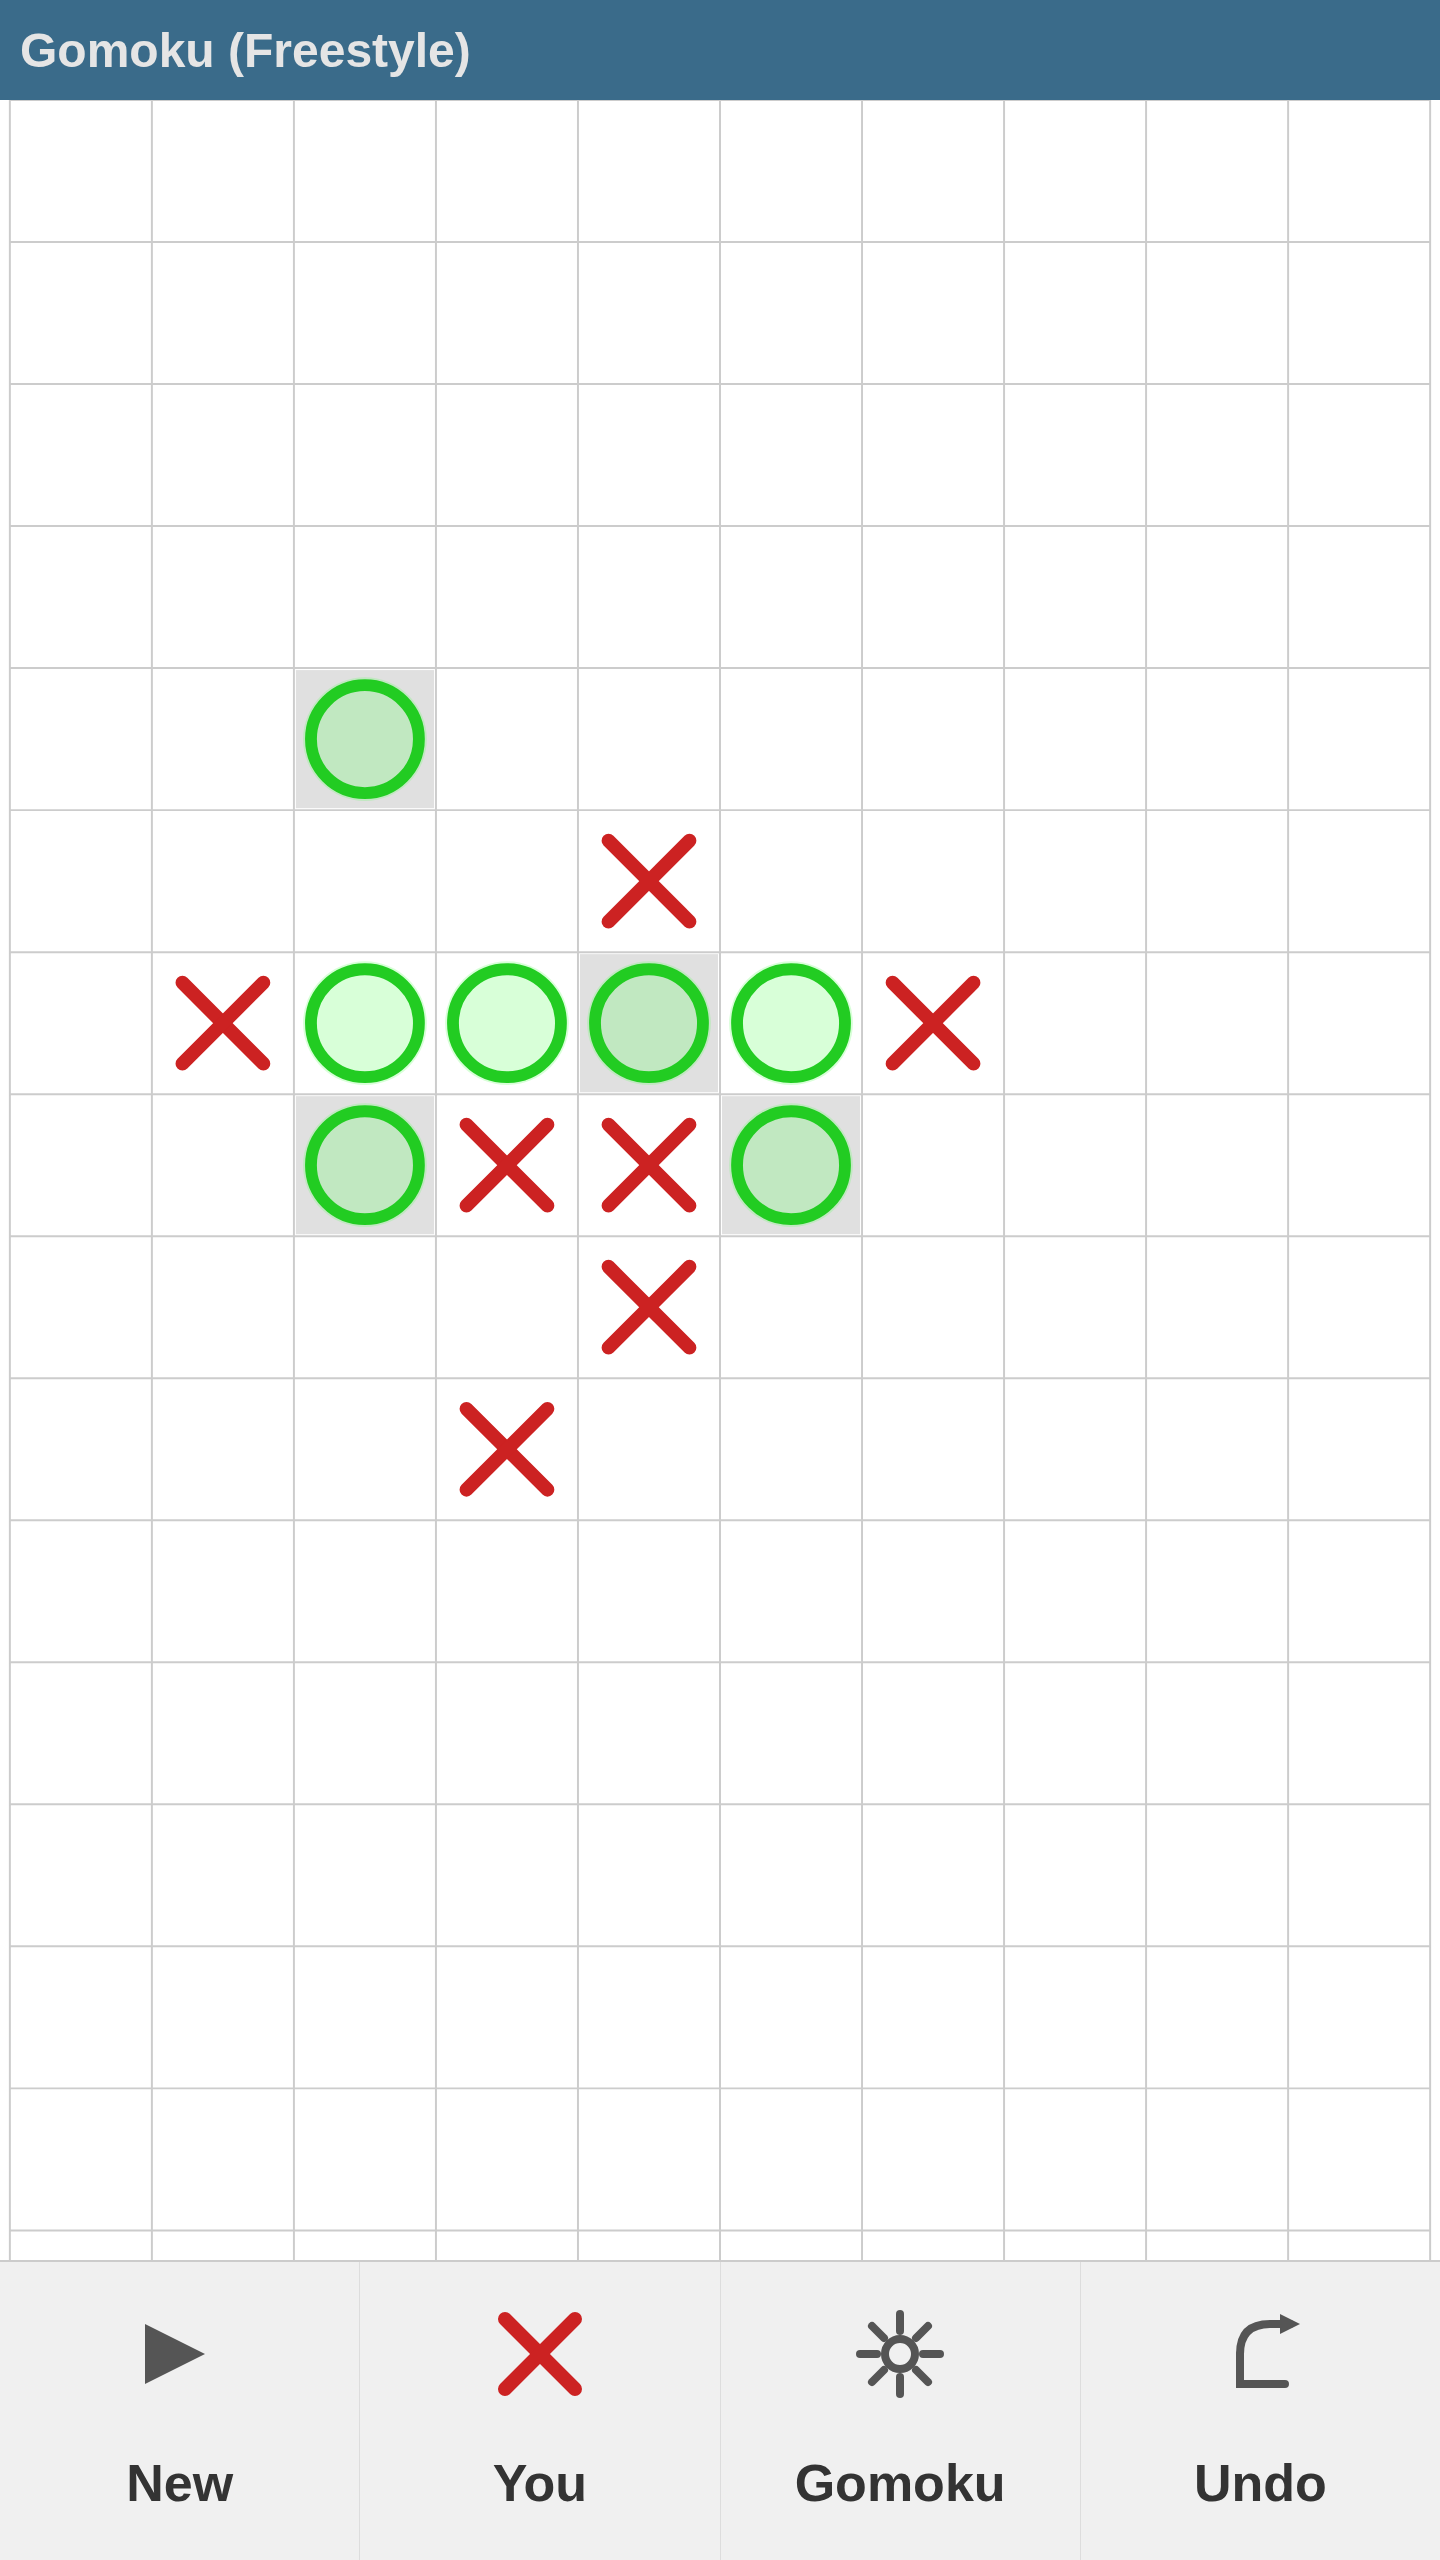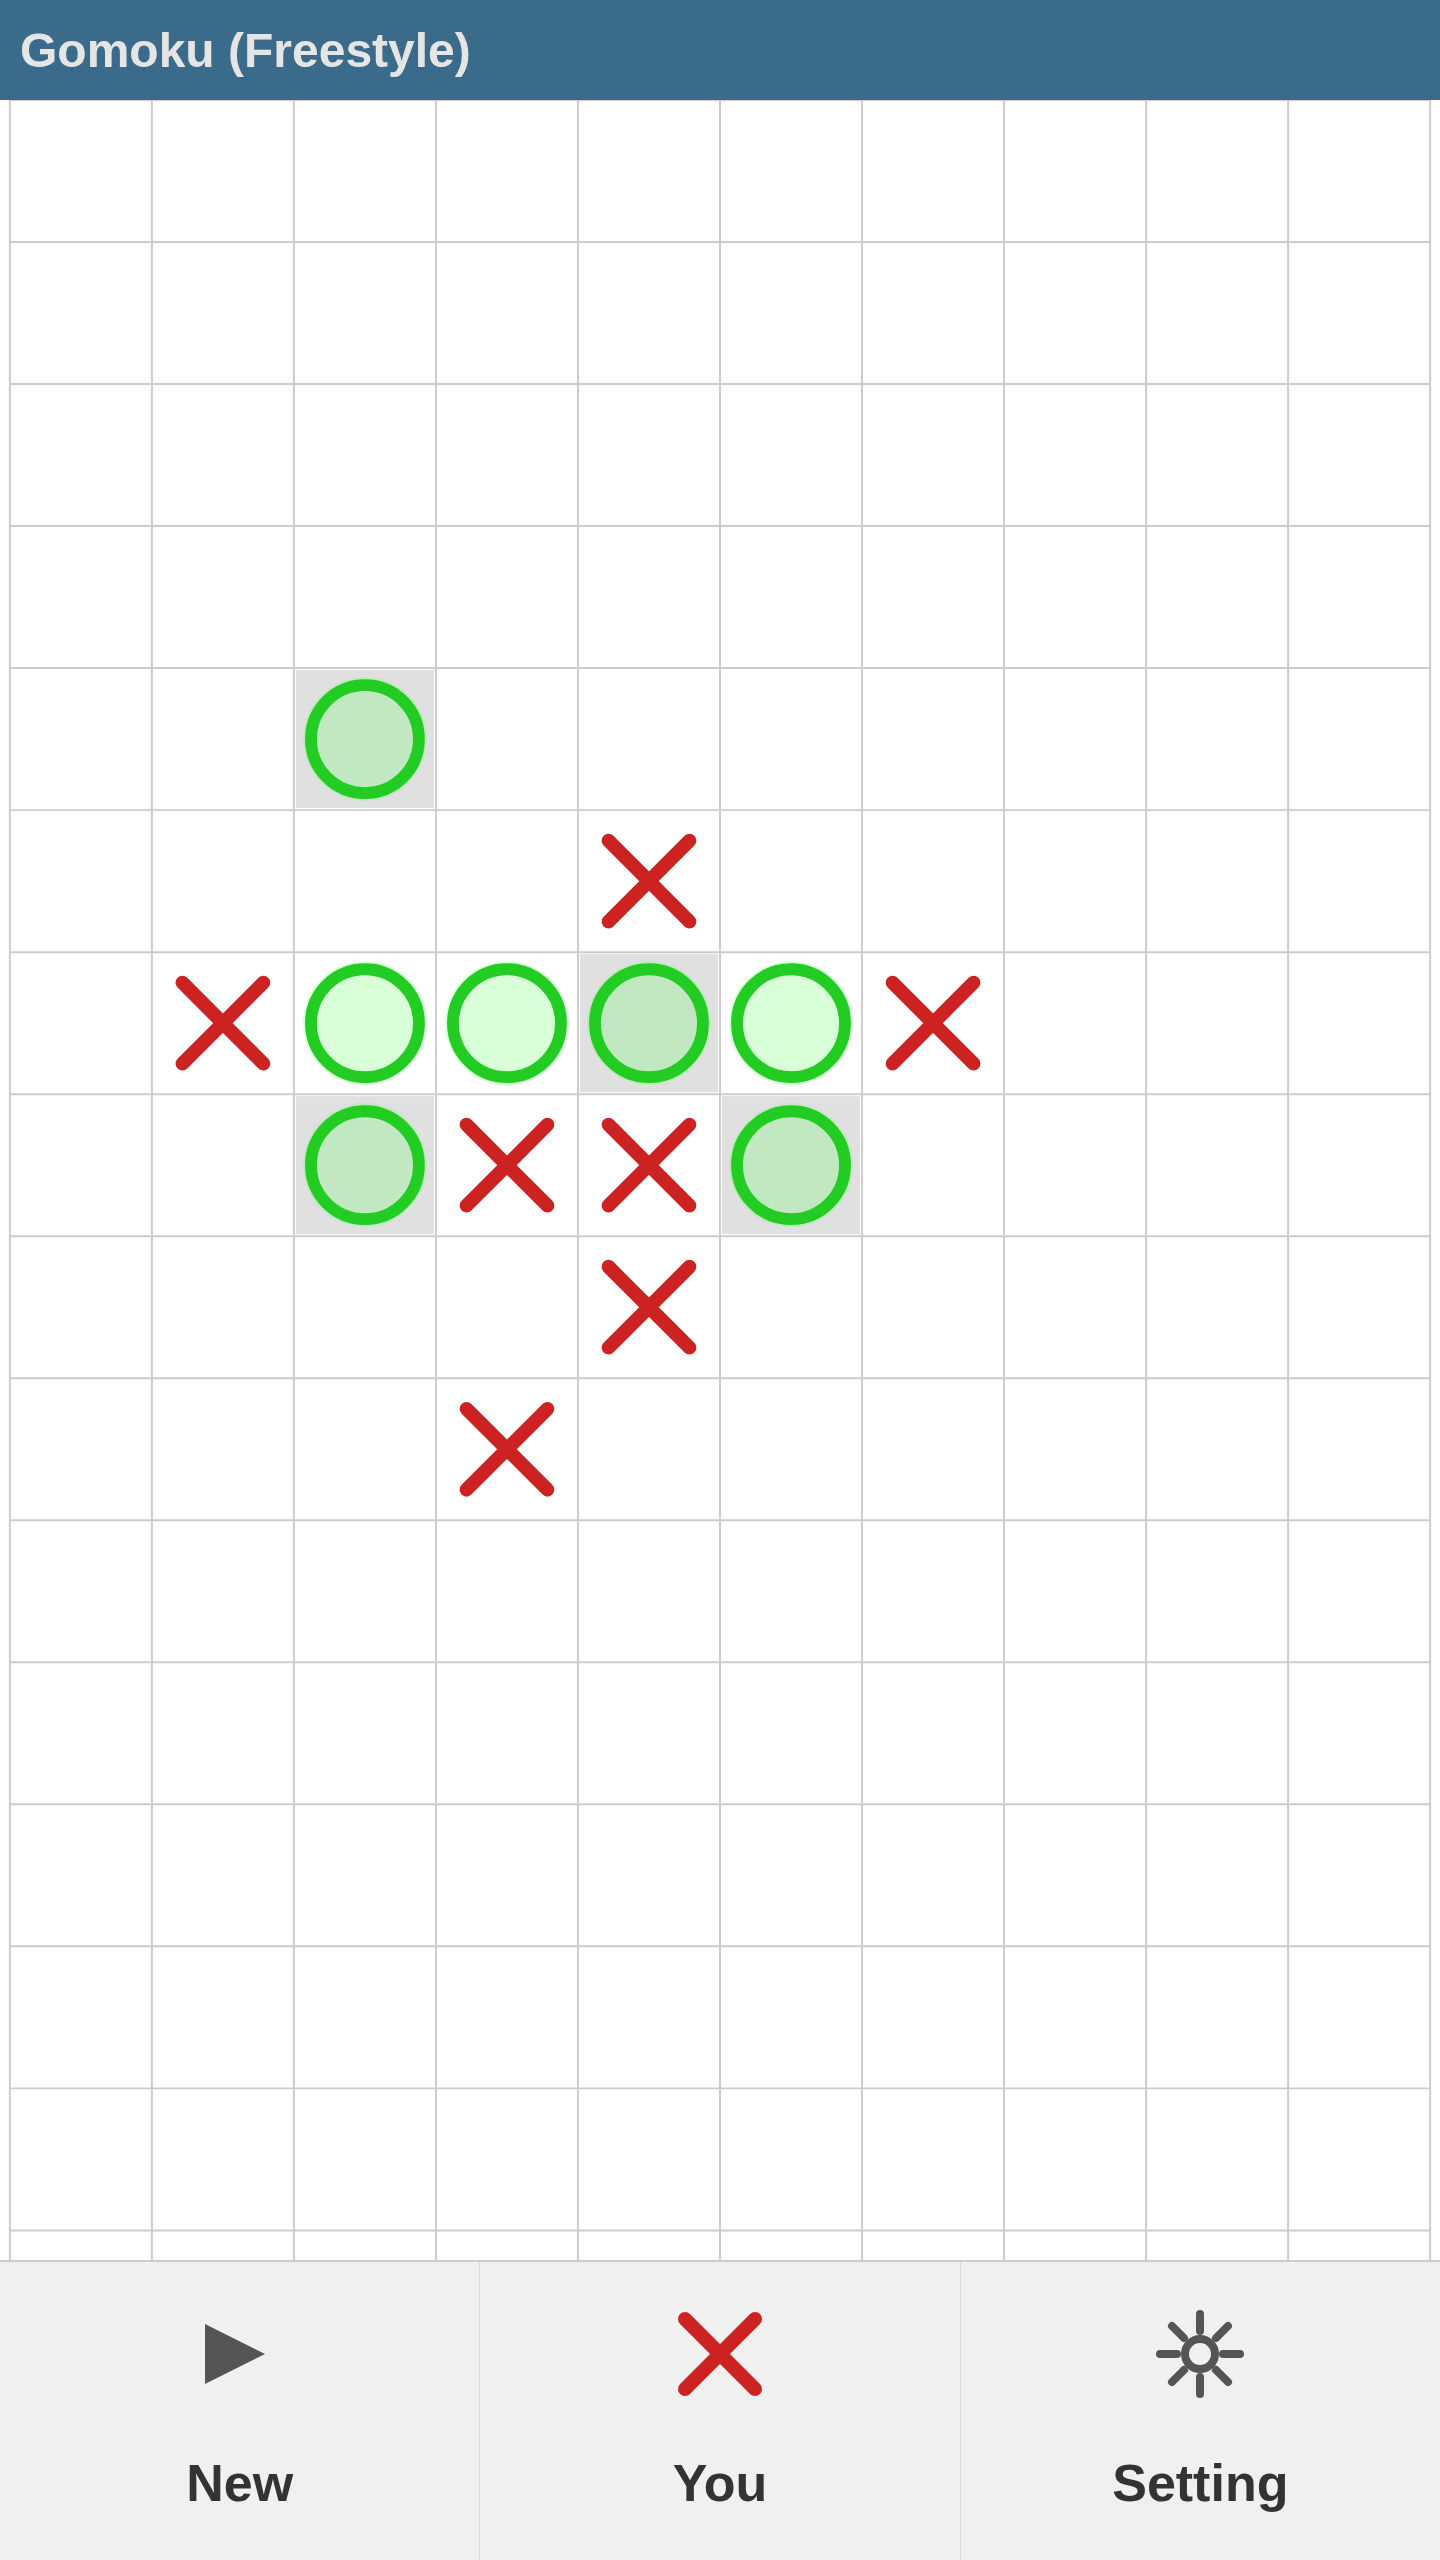--- a/index.html
+++ b/index.html
@@ -207,17 +207,27 @@
           <line x1="45" y1="68" x2="45" y2="85"></line>
           <line x1="5" y1="45" x2="22" y2="45"></line>
           <line x1="68" y1="45" x2="85" y2="45"></line>
           <line x1="17" y1="17" x2="29" y2="29"></line>
           <line x1="61" y1="61" x2="73" y2="73"></line>
           <line x1="73" y1="17" x2="61" y2="29"></line>
           <line x1="29" y1="61" x2="17" y2="73"></line>
         </g>
       </svg>
     </div>
-    <span class="btn-label">Setting</span>
-  </div>
-
-
+    <span class="btn-label">Gomoku</span>
+  </div>
+
+
+  <div class="bottom-btn">
+    <div class="btn-icon undo-arrow">
+      <svg width="90" height="90" viewBox="0 0 90 90">
+        <path d="M 25,45 Q 25,15 55,15 L 75,15" fill="none" stroke="#555" stroke-width="8" stroke-linecap="round"></path>
+        <polygon points="65,5 85,15 65,25" fill="#555"></polygon>
+        <path d="M 25,45 L 25,75 L 70,75" fill="none" stroke="#555" stroke-width="8" stroke-linecap="round"></path>
+      </svg>
+    </div>
+    <span class="btn-label">Undo</span>
+  </div>
 </div>
 
 </body></html>

